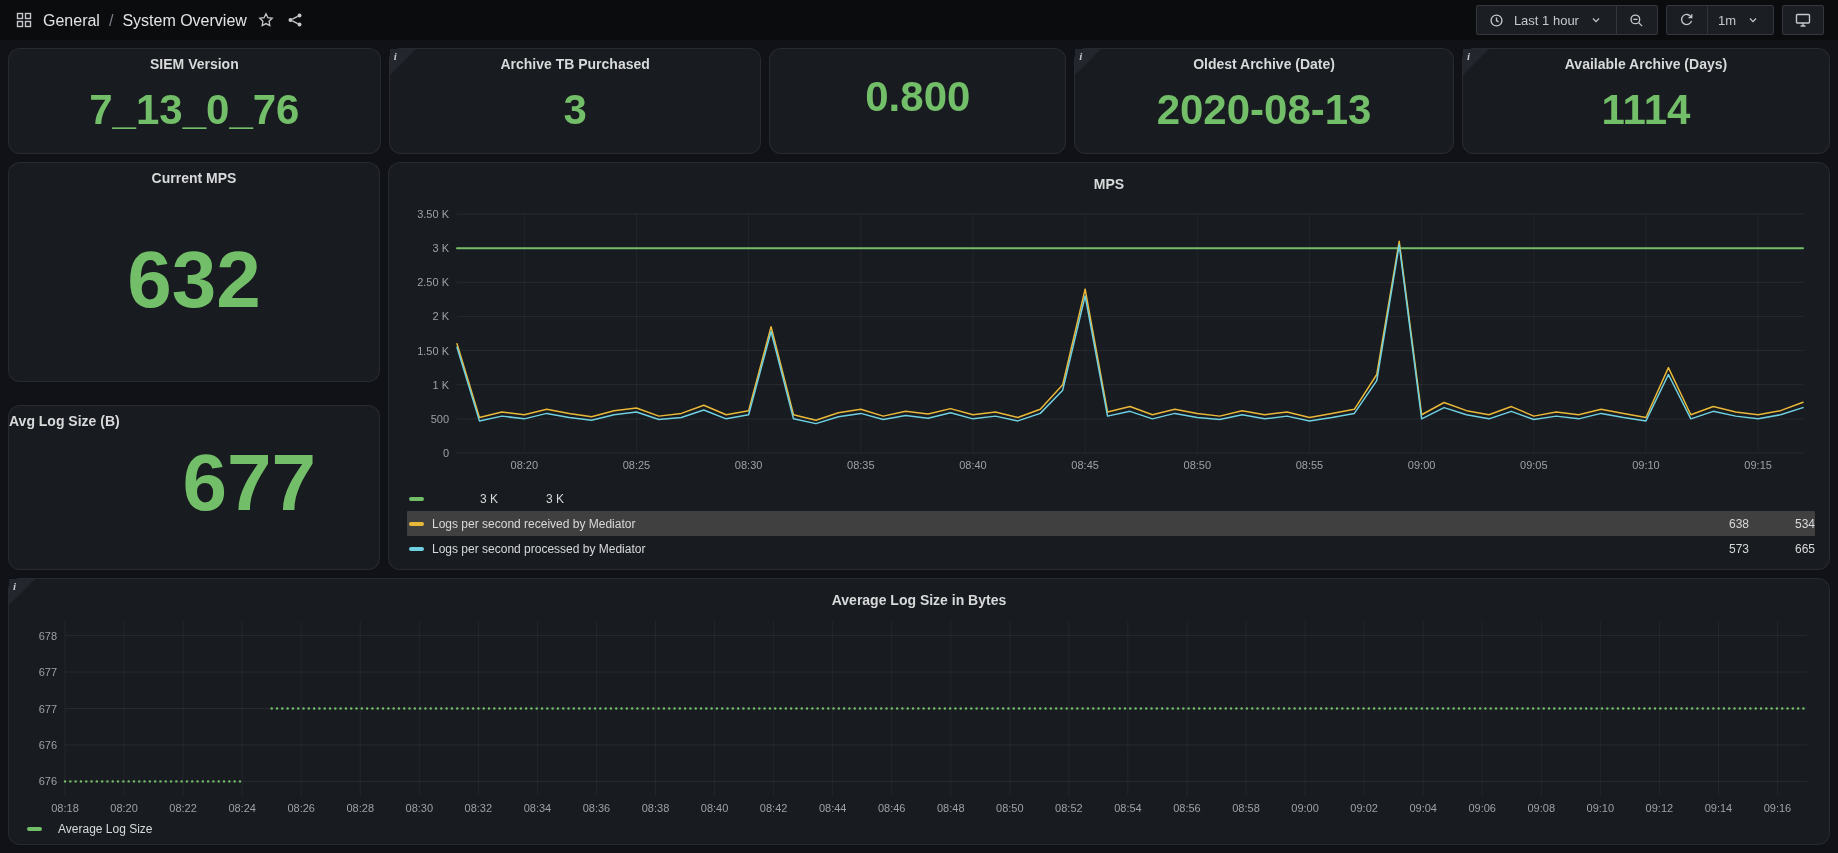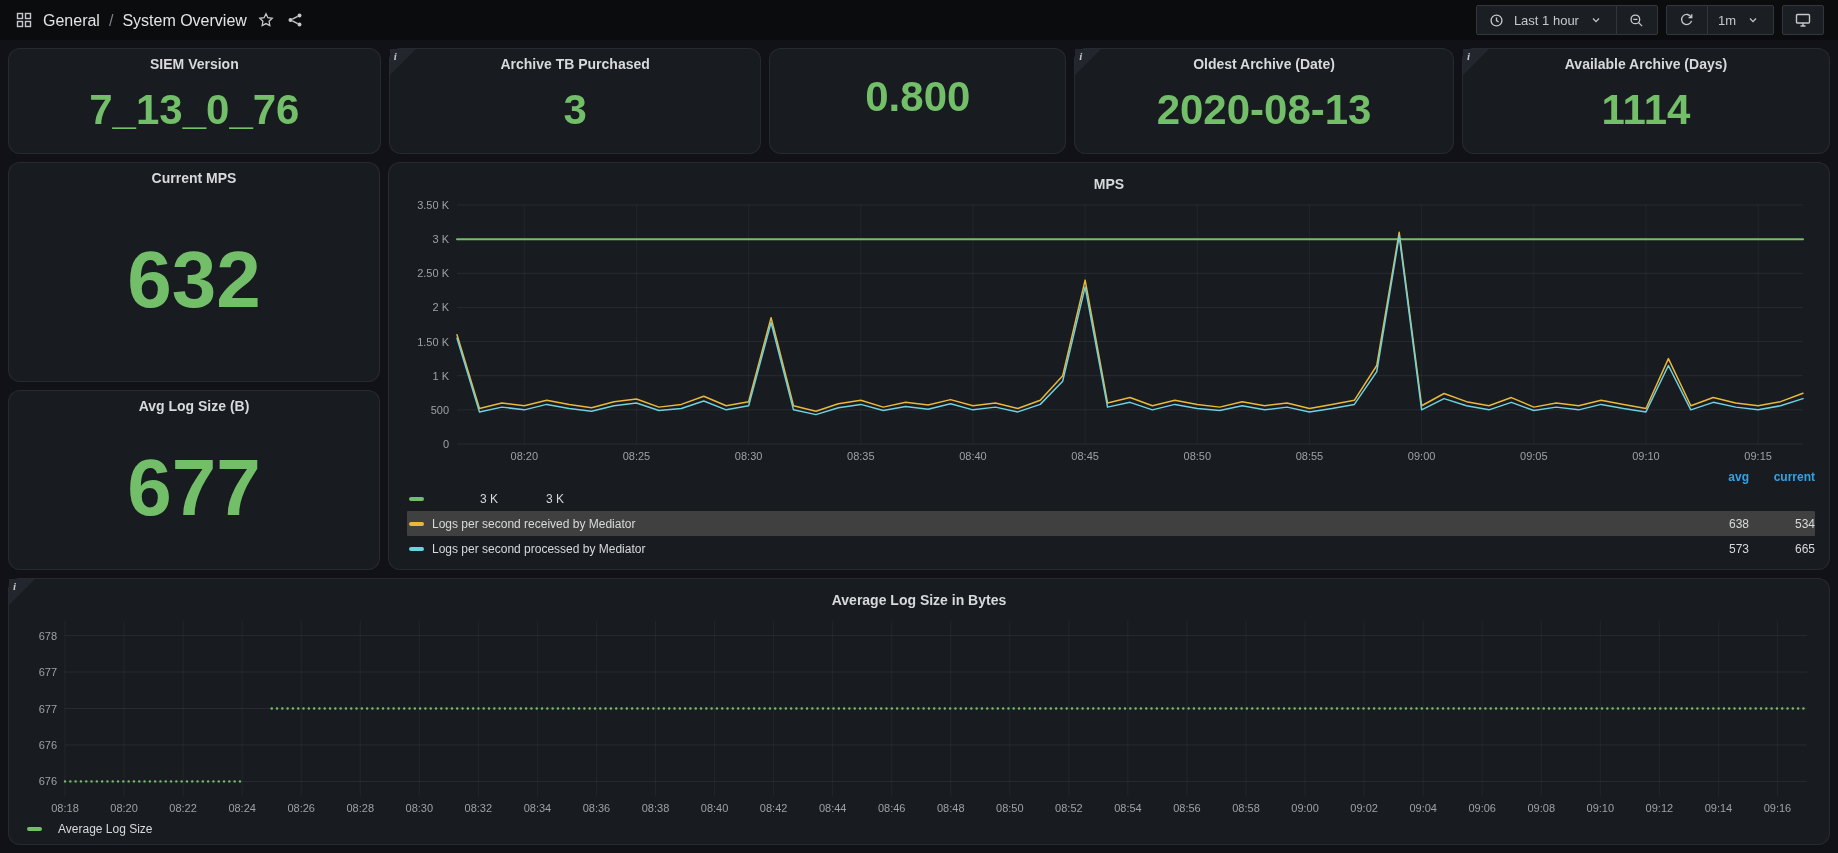--- a/index.html
+++ b/index.html
@@ -45,23 +45,23 @@
   .p-archtb { flex:317; }
   .p-usedtb { flex:252; }
   .p-oldest { flex:323; }
   .p-avail  { flex:313; }
   .stat-val {
     flex:1; display:flex; align-items:center; justify-content:center;
     color:#73BF69; font-weight:700; line-height:1;
   }
   .row1 .stat-val { font-size:42px; padding-bottom:8px; }
   .row2 { display:flex; gap:8px; height:408px; flex:none; }
-  .col-left { width:372px; flex:none; display:flex; flex-direction:column; gap:8px; }
+  .col-left { width:372px; flex:none; display:flex; flex-direction:column; gap:23px; }
   .p-currentmps { height:220px; flex:none; display:flex; flex-direction:column; }
-  .p-avglogstat { flex:1; display:flex; flex-direction:column; }
+  .p-avglogstat { flex:1; display:flex; flex-direction:row; }
   .col-left .stat-val { font-size:80px; padding-bottom:10px; }
   .p-mps { flex:1; display:flex; flex-direction:column; padding:6px 10px 8px; }
   #mps-chart { width:100%; flex:1; display:block; }
   .legend { flex:none; padding:0 4px 0 8px; }
   .legend-head { display:flex; justify-content:flex-end; align-items:center; height:18px; }
   .lh { width:66px; text-align:right; color:#33A2E5; font-size:12px; font-weight:700; cursor:pointer; }
   .legend-row { display:flex; align-items:center; height:25px; font-size:12px; border-radius:1px; cursor:pointer; }
   .legend-row.hl { background:#404040; }
   .lmark { width:15px; height:4px; border-radius:2px; margin:0 8px 0 2px; flex:none; }
   .lname { flex:1; color:#d8d9da; }
@@ -252,24 +252,20 @@
           <text x="1134.8" y="265" text-anchor="middle" class="axis">09:05</text>
           <line x1="1246.9666666666667" x2="1246.9666666666667" y1="10" y2="249" stroke="rgba(204,204,220,0.06)" stroke-width="1"></line>
           <text x="1246.9666666666667" y="265" text-anchor="middle" class="axis">09:10</text>
           <line x1="1359.1333333333334" x2="1359.1333333333334" y1="10" y2="249" stroke="rgba(204,204,220,0.06)" stroke-width="1"></line>
           <text x="1359.1333333333334" y="265" text-anchor="middle" class="axis">09:15</text>
           <polyline points="58,44.14285714285717 80.43333333333334,44.14285714285717 102.86666666666667,44.14285714285717 125.3,44.14285714285717 147.73333333333335,44.14285714285717 170.16666666666666,44.14285714285717 192.6,44.14285714285717 215.03333333333333,44.14285714285717 237.46666666666667,44.14285714285717 259.9,44.14285714285717 282.3333333333333,44.14285714285717 304.76666666666665,44.14285714285717 327.2,44.14285714285717 349.6333333333333,44.14285714285717 372.06666666666666,44.14285714285717 394.5,44.14285714285717 416.93333333333334,44.14285714285717 439.3666666666667,44.14285714285717 461.8,44.14285714285717 484.2333333333333,44.14285714285717 506.66666666666663,44.14285714285717 529.0999999999999,44.14285714285717 551.5333333333333,44.14285714285717 573.9666666666667,44.14285714285717 596.4,44.14285714285717 618.8333333333334,44.14285714285717 641.2666666666667,44.14285714285717 663.7,44.14285714285717 686.1333333333333,44.14285714285717 708.5666666666667,44.14285714285717 731,44.14285714285717 753.4333333333334,44.14285714285717 775.8666666666667,44.14285714285717 798.3000000000001,44.14285714285717 820.7333333333333,44.14285714285717 843.1666666666667,44.14285714285717 865.6,44.14285714285717 888.0333333333334,44.14285714285717 910.4666666666666,44.14285714285717 932.9,44.14285714285717 955.3333333333333,44.14285714285717 977.7666666666667,44.14285714285717 1000.1999999999999,44.14285714285717 1022.6333333333333,44.14285714285717 1045.0666666666666,44.14285714285717 1067.5,44.14285714285717 1089.9333333333334,44.14285714285717 1112.3666666666666,44.14285714285717 1134.8,44.14285714285717 1157.2333333333333,44.14285714285717 1179.6666666666667,44.14285714285717 1202.1,44.14285714285717 1224.5333333333333,44.14285714285717 1246.9666666666667,44.14285714285717 1269.4,44.14285714285717 1291.8333333333333,44.14285714285717 1314.2666666666667,44.14285714285717 1336.7,44.14285714285717 1359.1333333333334,44.14285714285717 1381.5666666666666,44.14285714285717 1404,44.14285714285717" fill="none" stroke="#73BF69" stroke-width="2" stroke-linejoin="round" stroke-linecap="round"></polyline>
           <polyline points="58,139.74285714285713 80.43333333333334,213.49142857142857 102.86666666666667,208.0285714285714 125.3,210.76 147.73333333333335,205.29714285714286 170.16666666666666,209.39428571428573 192.6,212.80857142857144 215.03333333333333,206.66285714285715 237.46666666666667,203.93142857142857 259.9,212.12571428571428 282.3333333333333,209.39428571428573 304.76666666666665,201.2 327.2,210.76 349.6333333333333,206.66285714285715 372.06666666666666,122.67142857142856 394.5,210.76 416.93333333333334,216.22285714285715 439.3666666666667,208.71142857142857 461.8,205.29714285714286 484.2333333333333,212.12571428571428 506.66666666666663,207.34571428571428 529.0999999999999,210.07714285714286 551.5333333333333,204.6142857142857 573.9666666666667,210.76 596.4,208.0285714285714 618.8333333333334,213.49142857142857 641.2666666666667,205.29714285714286 663.7,180.71428571428572 686.1333333333333,85.1142857142857 708.5666666666667,208.0285714285714 731,202.56571428571428 753.4333333333334,210.76 775.8666666666667,205.29714285714286 798.3000000000001,209.39428571428573 820.7333333333333,212.12571428571428 843.1666666666667,206.66285714285715 865.6,210.76 888.0333333333334,208.0285714285714 910.4666666666666,213.49142857142857 932.9,209.39428571428573 955.3333333333333,205.29714285714286 977.7666666666667,170.4714285714286 1000.1999999999999,37.31428571428572 1022.6333333333333,210.76 1045.0666666666666,198.46857142857144 1067.5,206.66285714285715 1089.9333333333334,210.76 1112.3666666666666,202.56571428571428 1134.8,212.12571428571428 1157.2333333333333,208.0285714285714 1179.6666666666667,210.76 1202.1,205.29714285714286 1224.5333333333333,209.39428571428573 1246.9666666666667,213.49142857142857 1269.4,163.64285714285714 1291.8333333333333,210.76 1314.2666666666667,202.56571428571428 1336.7,208.0285714285714 1359.1333333333334,210.76 1381.5666666666666,206.66285714285715 1404,198.19542857142858" fill="none" stroke="#EAB839" stroke-width="1.5" stroke-linejoin="round" stroke-linecap="round"></polyline>
           <polyline points="58,143.15714285714284 80.43333333333334,216.90571428571428 102.86666666666667,212.12571428571428 125.3,214.85714285714286 147.73333333333335,209.39428571428573 170.16666666666666,213.49142857142857 192.6,216.22285714285715 215.03333333333333,210.76 237.46666666666667,208.0285714285714 259.9,215.54 282.3333333333333,213.49142857142857 304.76666666666665,205.98000000000002 327.2,214.85714285714286 349.6333333333333,210.76 372.06666666666666,127.45142857142858 394.5,214.85714285714286 416.93333333333334,219.63714285714286 439.3666666666667,212.80857142857144 461.8,209.39428571428573 484.2333333333333,215.54 506.66666666666663,211.44285714285715 529.0999999999999,214.1742857142857 551.5333333333333,208.71142857142857 573.9666666666667,214.85714285714286 596.4,212.12571428571428 618.8333333333334,216.90571428571428 641.2666666666667,209.39428571428573 663.7,186.17714285714285 686.1333333333333,91.94285714285715 708.5666666666667,212.12571428571428 731,207.34571428571428 753.4333333333334,214.85714285714286 775.8666666666667,209.39428571428573 798.3000000000001,213.49142857142857 820.7333333333333,215.54 843.1666666666667,210.76 865.6,214.85714285714286 888.0333333333334,212.12571428571428 910.4666666666666,216.90571428571428 932.9,213.49142857142857 955.3333333333333,209.39428571428573 977.7666666666667,176.61714285714285 1000.1999999999999,40.72857142857143 1022.6333333333333,214.85714285714286 1045.0666666666666,203.59 1067.5,210.76 1089.9333333333334,214.85714285714286 1112.3666666666666,207.34571428571428 1134.8,215.54 1157.2333333333333,212.12571428571428 1179.6666666666667,214.85714285714286 1202.1,209.39428571428573 1224.5333333333333,213.49142857142857 1246.9666666666667,216.90571428571428 1269.4,170.4714285714286 1291.8333333333333,214.85714285714286 1314.2666666666667,207.34571428571428 1336.7,212.12571428571428 1359.1333333333334,214.85714285714286 1381.5666666666666,210.76 1404,203.59" fill="none" stroke="#6ED0E0" stroke-width="1.5" stroke-linejoin="round" stroke-linecap="round"></polyline>
         </svg>
       <div class="legend" id="mps-legend">
-        <div class="legend-head">
-          <span class="lh">avg</span>
-          <span class="lh">current</span>
-        </div>
         <div class="legend-row">
           <span class="lmark" style="background: rgb(115, 191, 105);"></span>
           <span class="lval">3 K</span>
           <span class="lval">3 K</span>
         </div>
         <div class="legend-row hl">
           <span class="lmark" style="background: rgb(234, 184, 57);"></span>
           <span class="lname">Logs per second received by Mediator</span>
           <span class="lval">638</span>
           <span class="lval">534</span>

